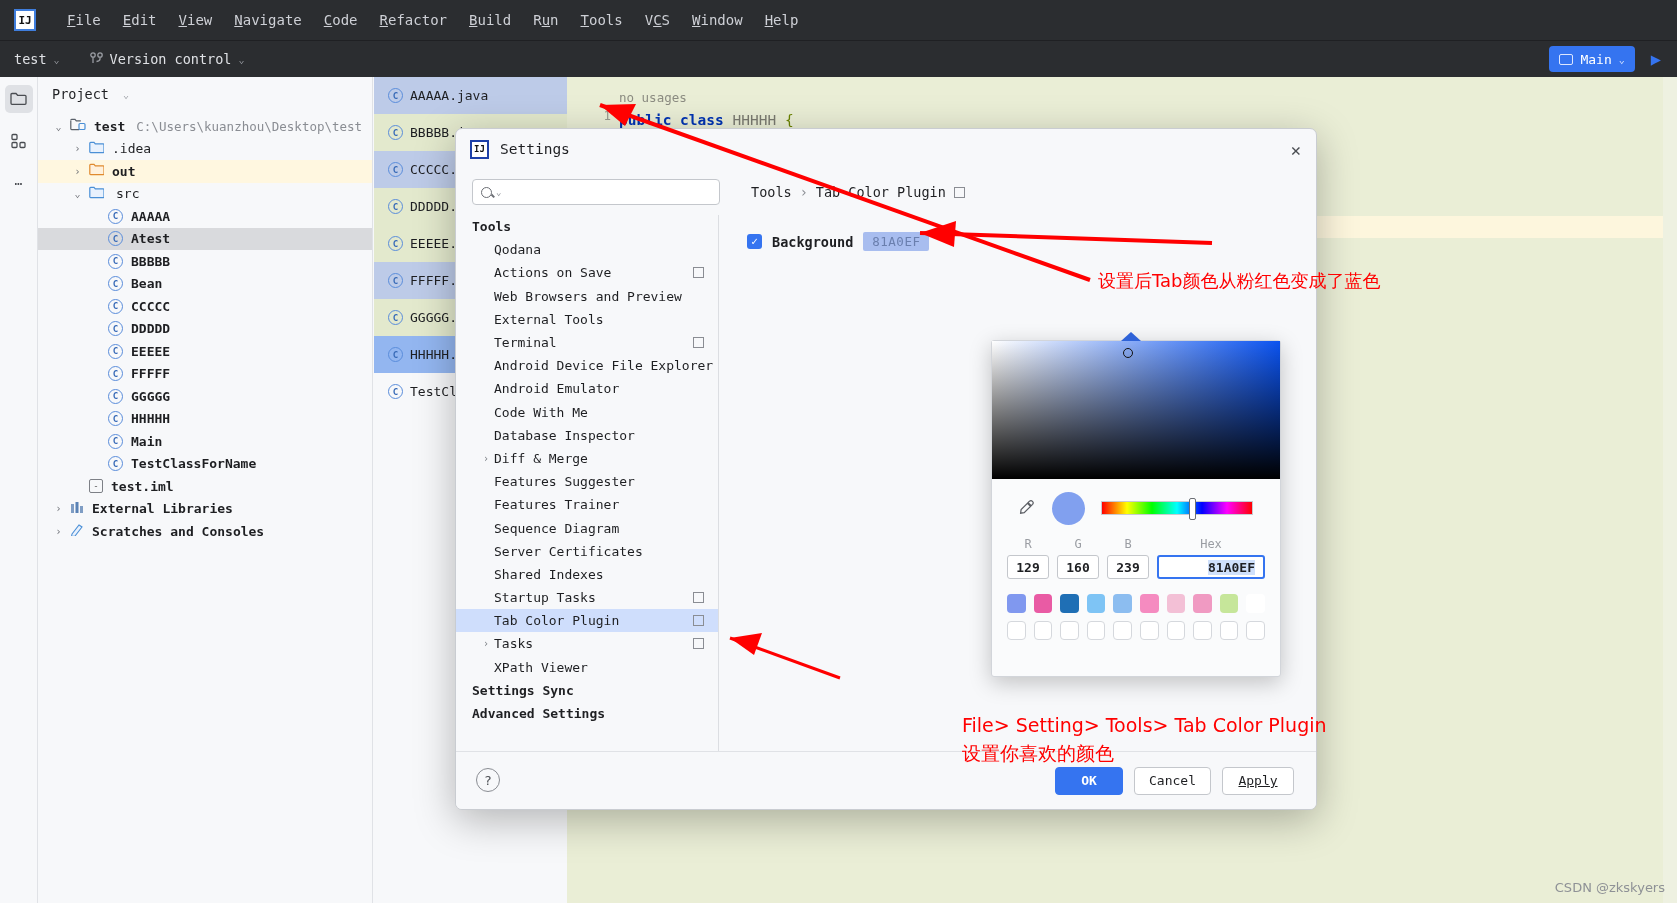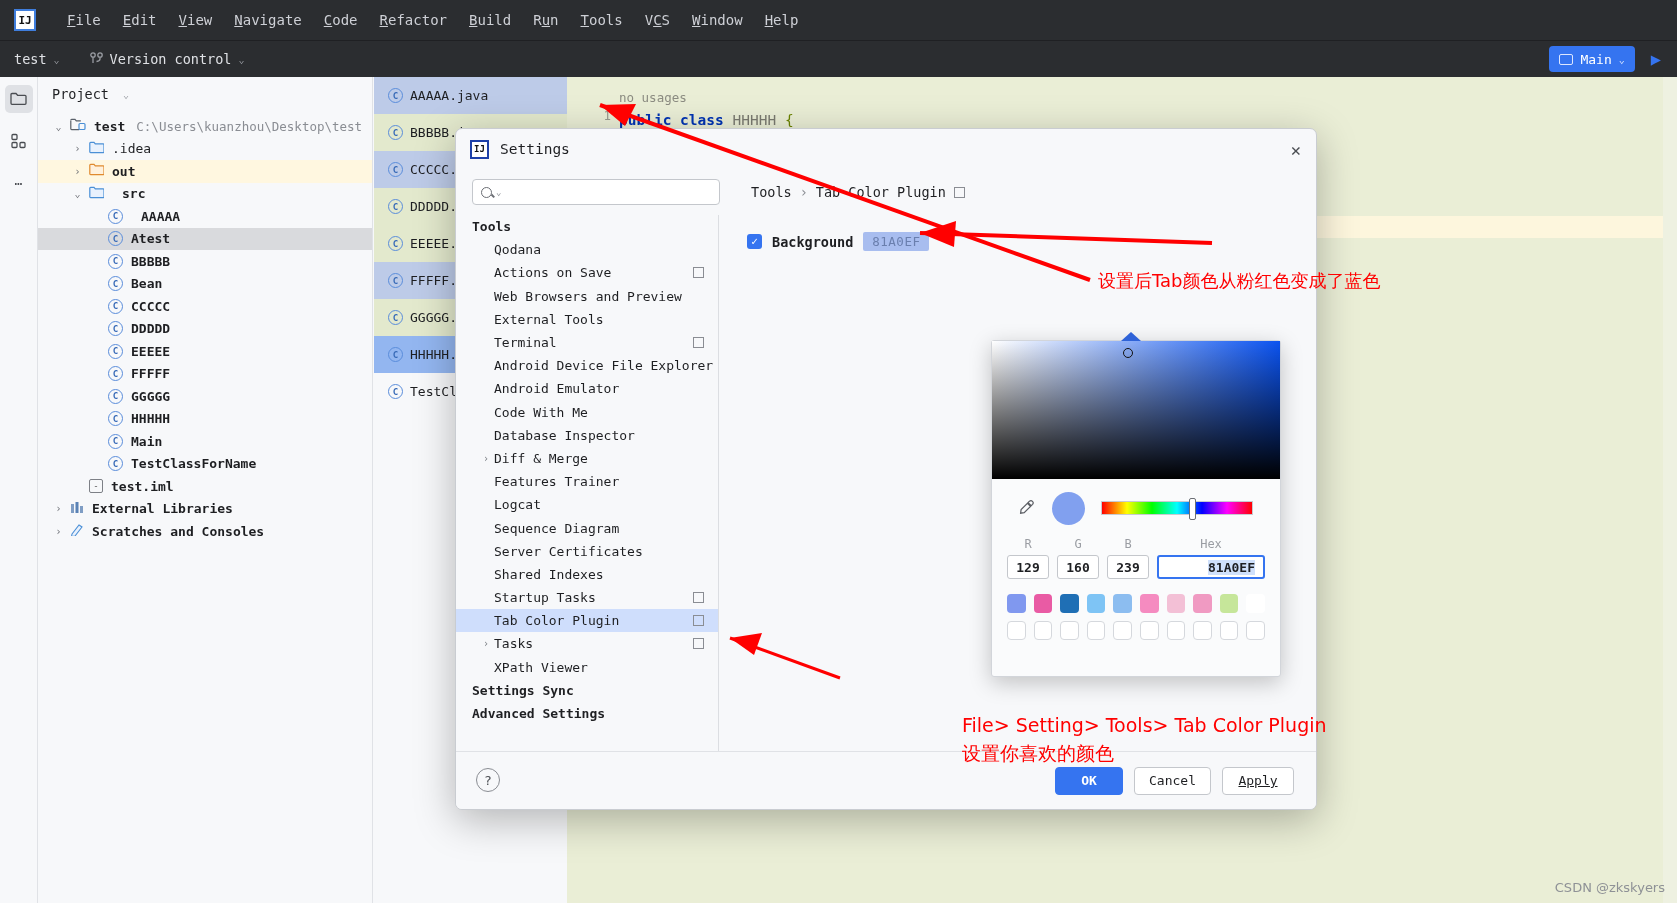--- a/index.html
+++ b/index.html
@@ -290,26 +290,26 @@
           <span><svg width="15" height="13" viewBox="0 0 15 13">
               <path d="M0.8 2.2a.8.8 0 01.8-.8h3.4l1.3 1.5h7.9a.8.8 0 01.8.8v7.1a.8.8 0 01-.8.8H1.6a.8.8 0 01-.8-.8z" fill="#fff1dc" stroke="#e08a2e" stroke-width="1.2"></path>
             </svg></span>
           <span style="font-weight: bold; margin-left: 3px;">out</span>
         </div>
         <div class="node" style="padding-left: 33px;">
           <span class="arrow">⌄</span>
           <span><svg width="15" height="13" viewBox="0 0 15 13">
               <path d="M0.8 2.2a.8.8 0 01.8-.8h3.4l1.3 1.5h7.9a.8.8 0 01.8.8v7.1a.8.8 0 01-.8.8H1.6a.8.8 0 01-.8-.8z" fill="#e8f1fd" stroke="#4a8fd6" stroke-width="1.2"></path>
             </svg></span>
-          <span style="font-weight: bold; margin-left: 13px;">src</span>
-        </div>
-        <div class="node" style="padding-left: 52px;">
-          <span class="arrow none">·</span>
-          <span class="cls">C</span>
-          <span style="font-weight: bold; margin-left: 13px;">AAAAA</span>
+          <span style="font-weight: normal; margin-left: 7px;">src</span>
+        </div>
+        <div class="node" style="padding-left: 52px;">
+          <span class="arrow none">·</span>
+          <span class="cls">C</span>
+          <span style="font-weight: bold; margin-left: 3px;">AAAAA</span>
         </div>
         <div class="node hl-sel" style="padding-left: 52px;">
           <span class="arrow none">·</span>
           <span class="cls">C</span>
           <span style="font-weight: bold; margin-left: 3px;">Atest</span>
         </div>
         <div class="node" style="padding-left: 52px;">
           <span class="arrow none">·</span>
           <span class="cls">C</span>
           <span style="font-weight: bold; margin-left: 3px;">BBBBB</span>
@@ -498,25 +498,25 @@
           <div class="cat lvl1">
             <span class="ar"></span>
             <span class="lbl">Database Inspector</span>
           </div>
           <div class="cat lvl1">
             <span class="ar">›</span>
             <span class="lbl">Diff &amp; Merge</span>
           </div>
           <div class="cat lvl1">
             <span class="ar"></span>
+            <span class="lbl">Features Suggester</span>
+          </div>
+          <div class="cat lvl1">
+            <span class="ar"></span>
             <span class="lbl">Features Trainer</span>
-          </div>
-          <div class="cat lvl1">
-            <span class="ar"></span>
-            <span class="lbl">Logcat</span>
           </div>
           <div class="cat lvl1">
             <span class="ar"></span>
             <span class="lbl">Sequence Diagram</span>
           </div>
           <div class="cat lvl1">
             <span class="ar"></span>
             <span class="lbl">Server Certificates</span>
           </div>
           <div class="cat lvl1">

